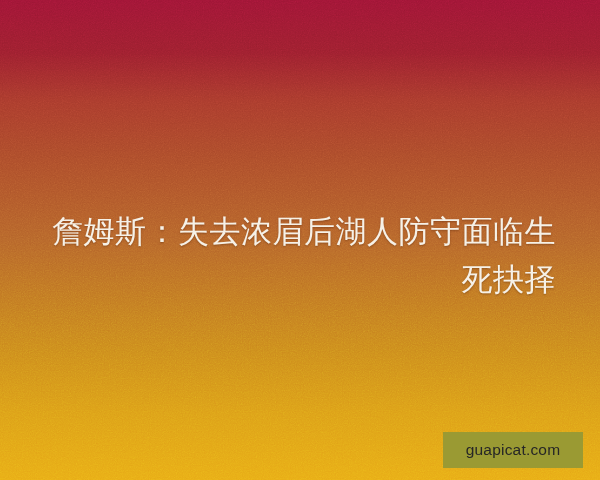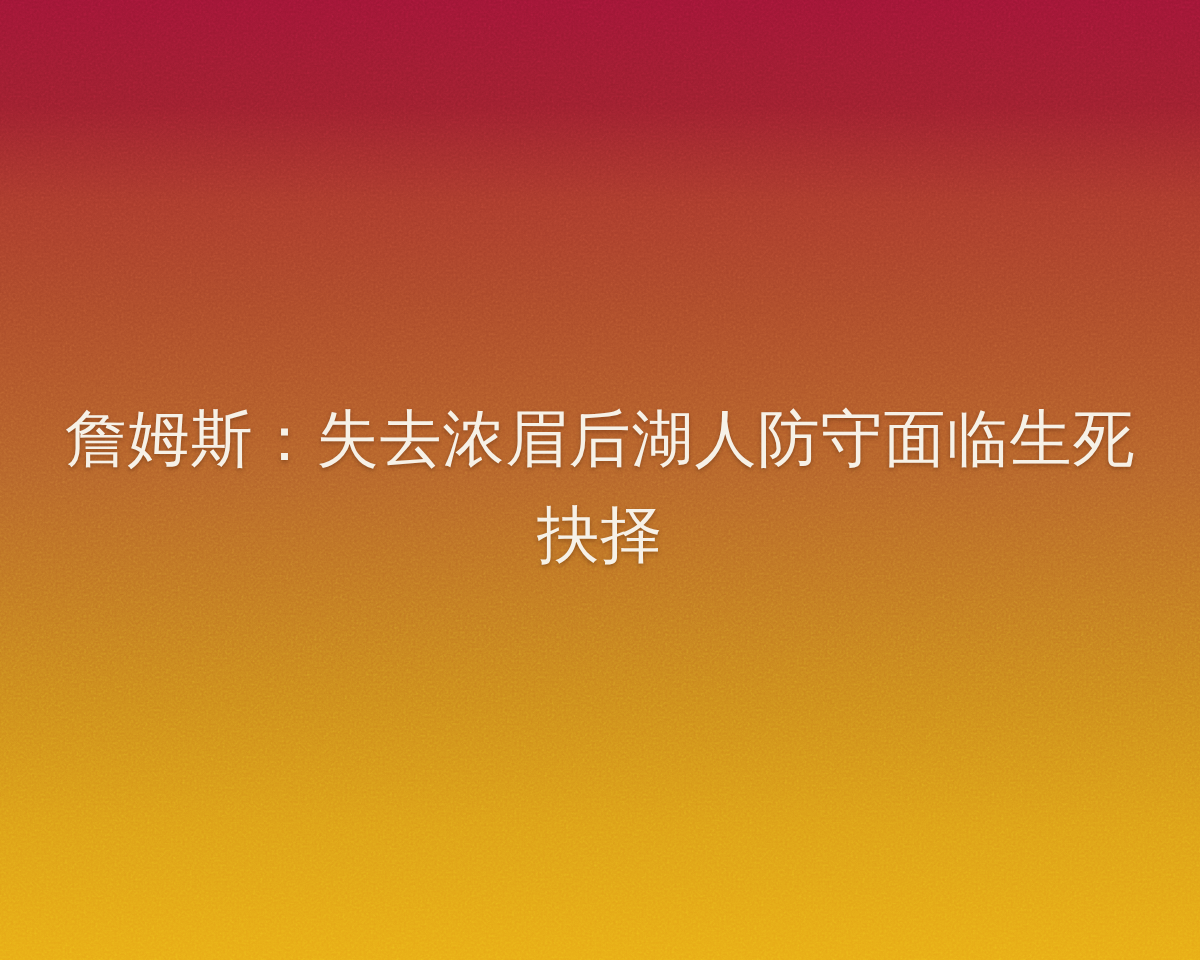--- a/index.html
+++ b/index.html
@@ -42,28 +42,29 @@
 
   .title-wrap {
     position: absolute;
     left: 28px;
     right: 28px;
     top: 192px;
     text-align: center;
   }
 
   .title {
-    margin: 4px;
+    margin: 16px;
     font-size: 31px;
     line-height: 48px;
     letter-spacing: 0.5px;
     font-weight: 400;
     color: #f6f1e7;
     text-shadow: 0 1px 2px rgba(60, 20, 0, 0.35);
     white-space: normal;
+    text-align: right;
   }
 
   .watermark {
     position: absolute;
     left: 443px;
     top: 432px;
     width: 140px;
     height: 36px;
     background: #9a9a33;
     display: flex;
@@ -90,14 +91,17 @@
         <feColorMatrix type="saturate" values="0"></feColorMatrix>
       </filter>
       <rect width="600" height="480" filter="url(#noiseFilter)"></rect>
     </svg>
   </div>
 
   <div class="title-wrap">
     <h1 class="title">詹姆斯：失去浓眉后湖人防守面临生死抉择</h1>
   </div>
 
+  <div class="watermark">
+    <span class="watermark-text">guapicat.com</span>
+  </div>
 
 </div>
 
 </body></html>

